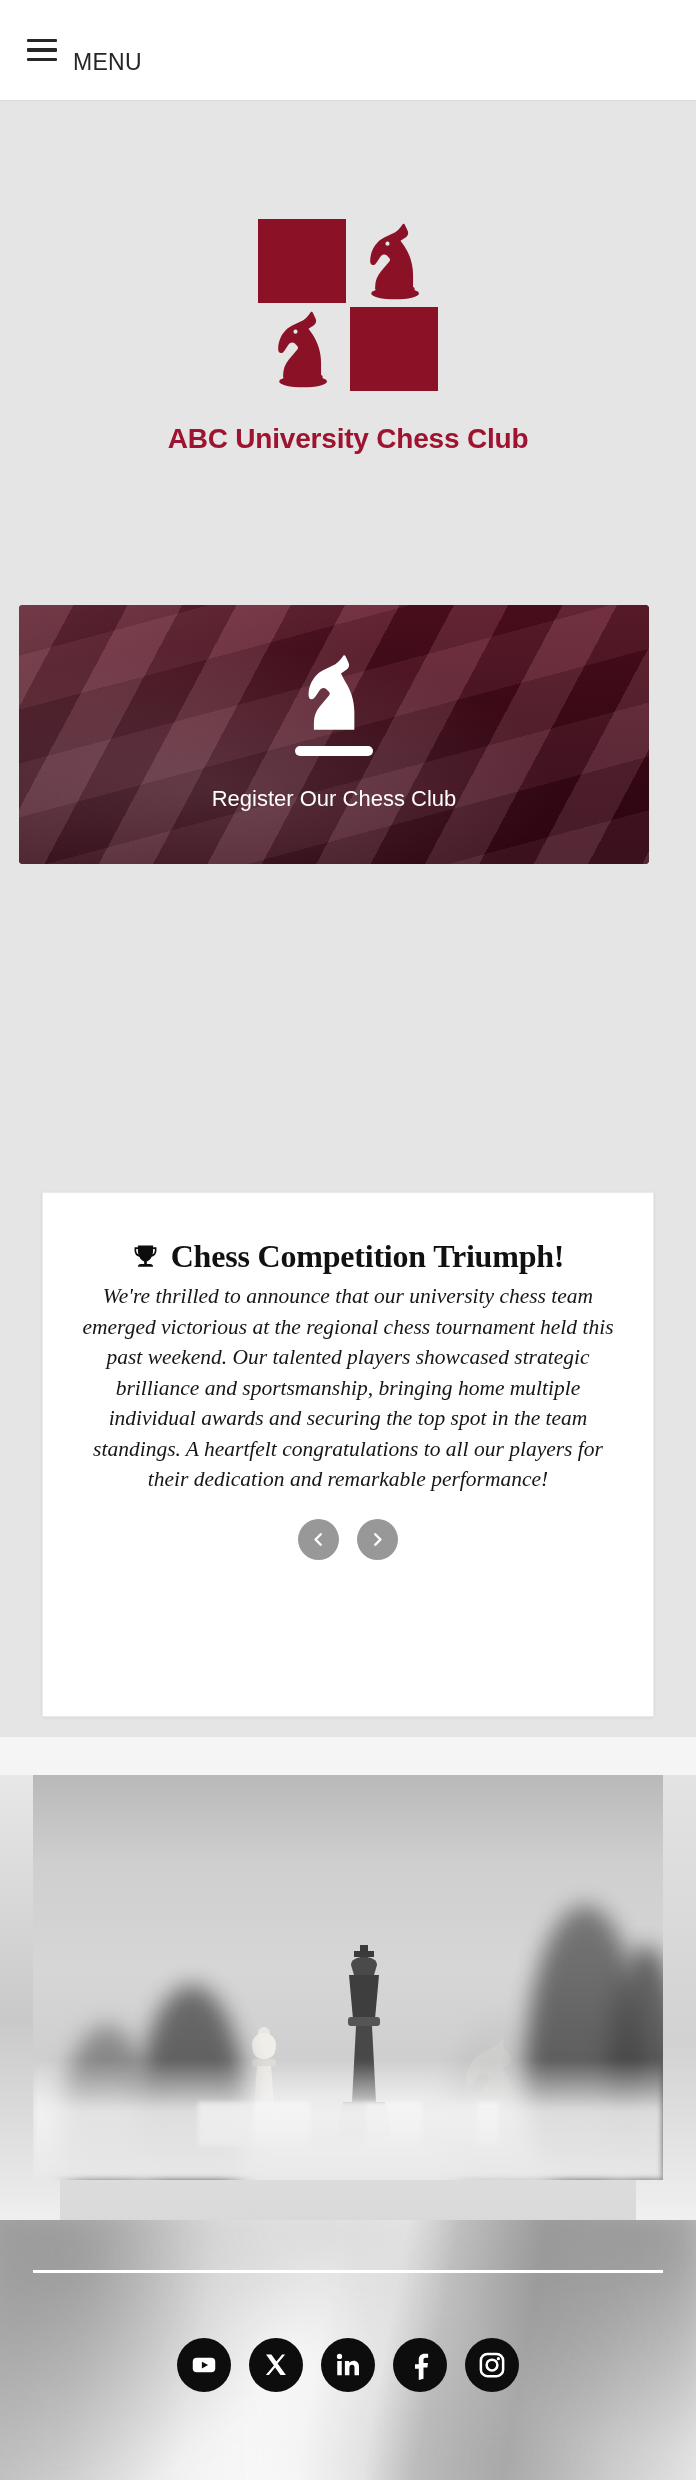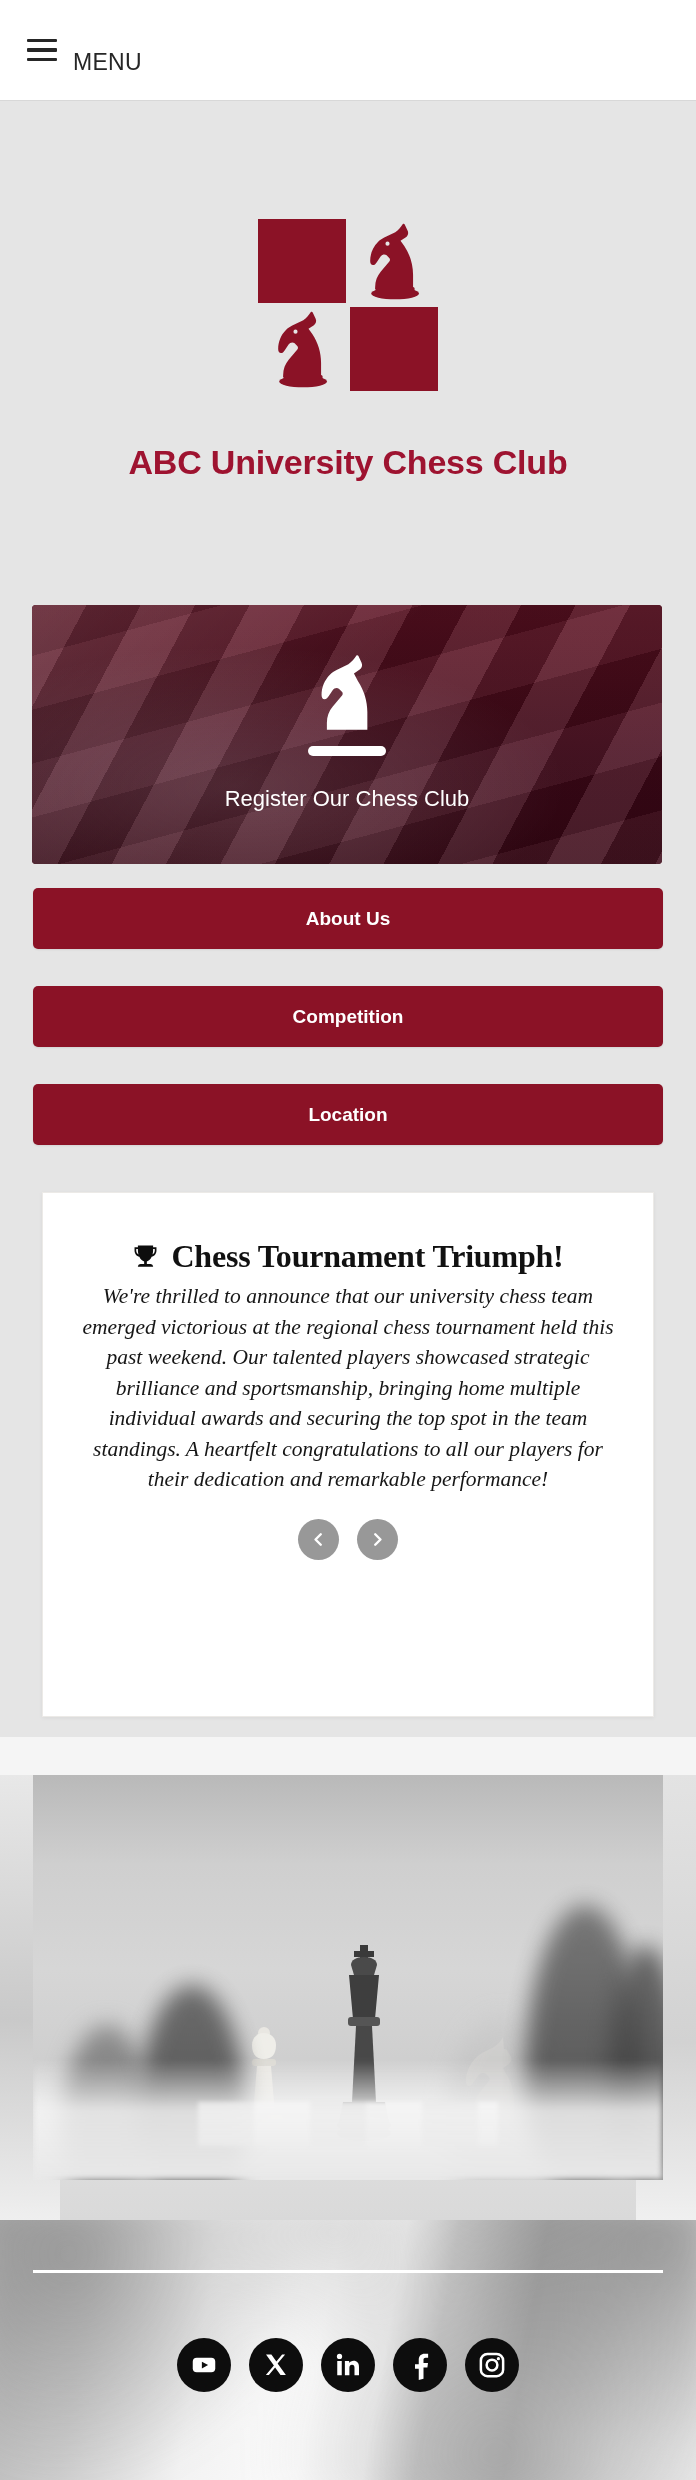--- a/index.html
+++ b/index.html
@@ -40,29 +40,29 @@
     margin-top:118px;
     width:180px; height:172px; position:relative;
   }
   .logo-cell { position:absolute; width:88px; height:84px; }
   .lc-tl { left:0; top:0; background:#8b1226; }
   .lc-tr { left:92px; top:0; display:flex; align-items:center; justify-content:center; }
   .lc-bl { left:0; top:88px; display:flex; align-items:center; justify-content:center; }
   .lc-br { left:92px; top:88px; background:#8b1226; }
   .lc-tr svg, .lc-bl svg { width:72px; height:78px; display:block; }
   .club-title {
-    margin-top:52px;
-    font-size:34px; font-weight:bold; color:#9e1330;
+    margin-top:32px;
+    font-size:28px; font-weight:bold; color:#9e1330;
     letter-spacing:-0.2px;
     font-family:"Liberation Sans", sans-serif;
   }
 
   
   .hero {
-    position:absolute; left:32px; top:605px;
+    position:absolute; left:19px; top:605px;
     width:630px; height:259px;
     border-radius:4px; overflow:hidden;
     background:#4a0d1a;
     display:flex; flex-direction:column;
     align-items:center; justify-content:center;
     cursor:pointer;
   }
   .hero-bg {
     position:absolute; inset:0;
     background:
@@ -247,38 +247,27 @@
     <div class="hero-vignette"></div>
     <div class="hero-inner">
       <svg class="hero-knight" viewBox="0 0 64 72" xmlns="http://www.w3.org/2000/svg">
         <path fill="#ffffff" d="M40 2c-1.6 2.6-3.9 5.3-6.8 7.4L23 14.4c-2.1 1-4.1 2.4-5.8 4.1C12.5 23.2 10 29.4 10 36c0 2.4 1 3.7 2.6 3.7 1.4 0 2.3-.8 3.5-2.6l3.5-5.2c.9-1.3 2.1-2 3.4-2 .8 0 1.6.3 2.2.9l2.4 2.4c.9.9.9 2.3.1 3.3l-8 9.5c-3.3 3.9-5.1 8.9-5.1 14.1V66h35V50.8c0-9.5-2.8-18.8-8.1-26.7L38 17.4l5-3.4c1.9-1.3 2.6-3.8 1.6-5.9L41.9 2.3C41.6 1.6 40.6 1.4 40 2z"></path>
       </svg>
       <div class="hero-bar"></div>
       <div class="hero-text">Register Our Chess Club</div>
     </div>
   </div>
 
-  <div class="navbtns">
-    <div class="navbtn">
-      <span>About Us</span>
-    </div>
-    <div class="navbtn">
-      <span>Competition</span>
-    </div>
-    <div class="navbtn">
-      <span>Location</span>
-    </div>
-  </div>
 
   <div class="newscard">
     <div class="news-head">
       <svg class="trophy" viewBox="0 0 32 32" width="27" height="27" xmlns="http://www.w3.org/2000/svg">
         <path fill="#0d0d0d" d="M7 3h18v2h4v4c0 4-2.6 6.7-5.7 7.3C22.1 19.2 19.9 21.3 17.6 21.8V25h4.2c1.4 0 2.6.9 3 2.2l.3 1H6.9l.3-1c.4-1.3 1.6-2.2 3-2.2h4.2v-3.2C12.1 21.3 9.9 19.2 8.7 16.3 5.6 15.7 3 13 3 9V5h4V3zm0 4H5v2c0 2.3 1.2 3.9 2.7 4.6C7.2 12.1 7 10.6 7 9V7zm18 0v2c0 1.6-.2 3.1-.7 4.6C25.8 12.9 27 11.3 27 9V7h-2z"></path>
       </svg>
-      <span>Chess Tournament Triumph!</span>
+      <span>Chess Competition Triumph!</span>
     </div>
     <p class="news-body">We're thrilled to announce that our university chess team emerged victorious at the regional chess tournament held this past weekend. Our talented players showcased strategic brilliance and sportsmanship, bringing home multiple individual awards and securing the top spot in the team standings. A heartfelt congratulations to all our players for their dedication and remarkable performance!</p>
     <div class="carousel-nav">
       <div class="carr-btn">
         <svg viewBox="0 0 24 24" xmlns="http://www.w3.org/2000/svg">
           <path d="M15.2 4.6L7.8 12l7.4 7.4" fill="none" stroke="#ffffff" stroke-width="3.4" stroke-linecap="round" stroke-linejoin="round"></path>
         </svg>
       </div>
       <div class="carr-btn">
         <svg viewBox="0 0 24 24" xmlns="http://www.w3.org/2000/svg">

